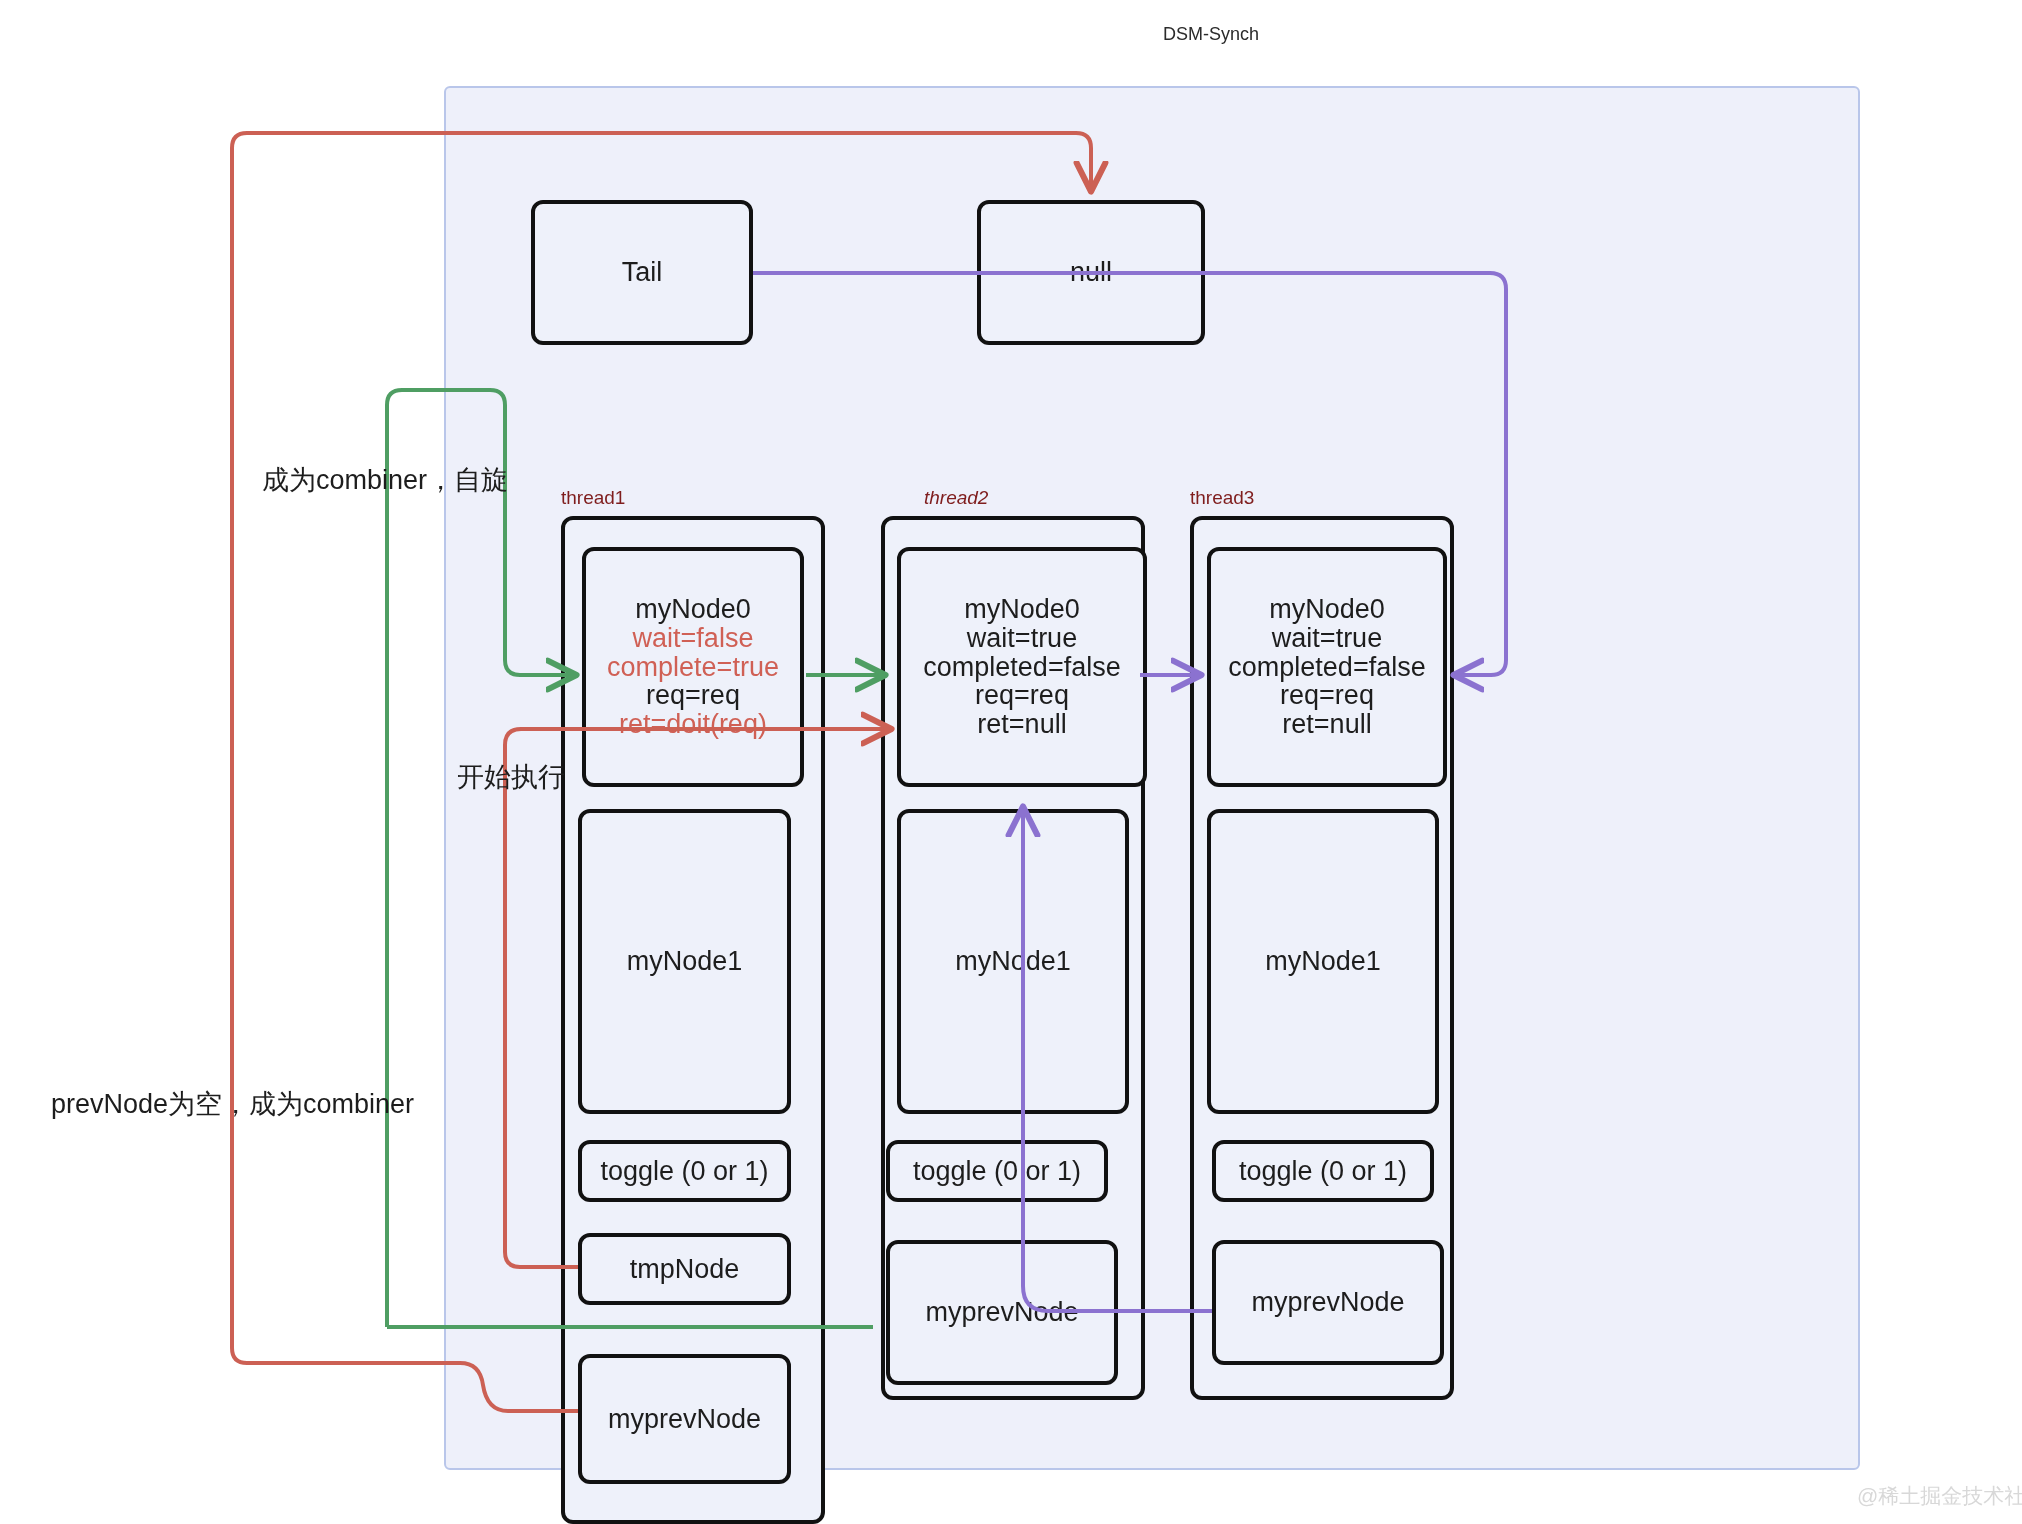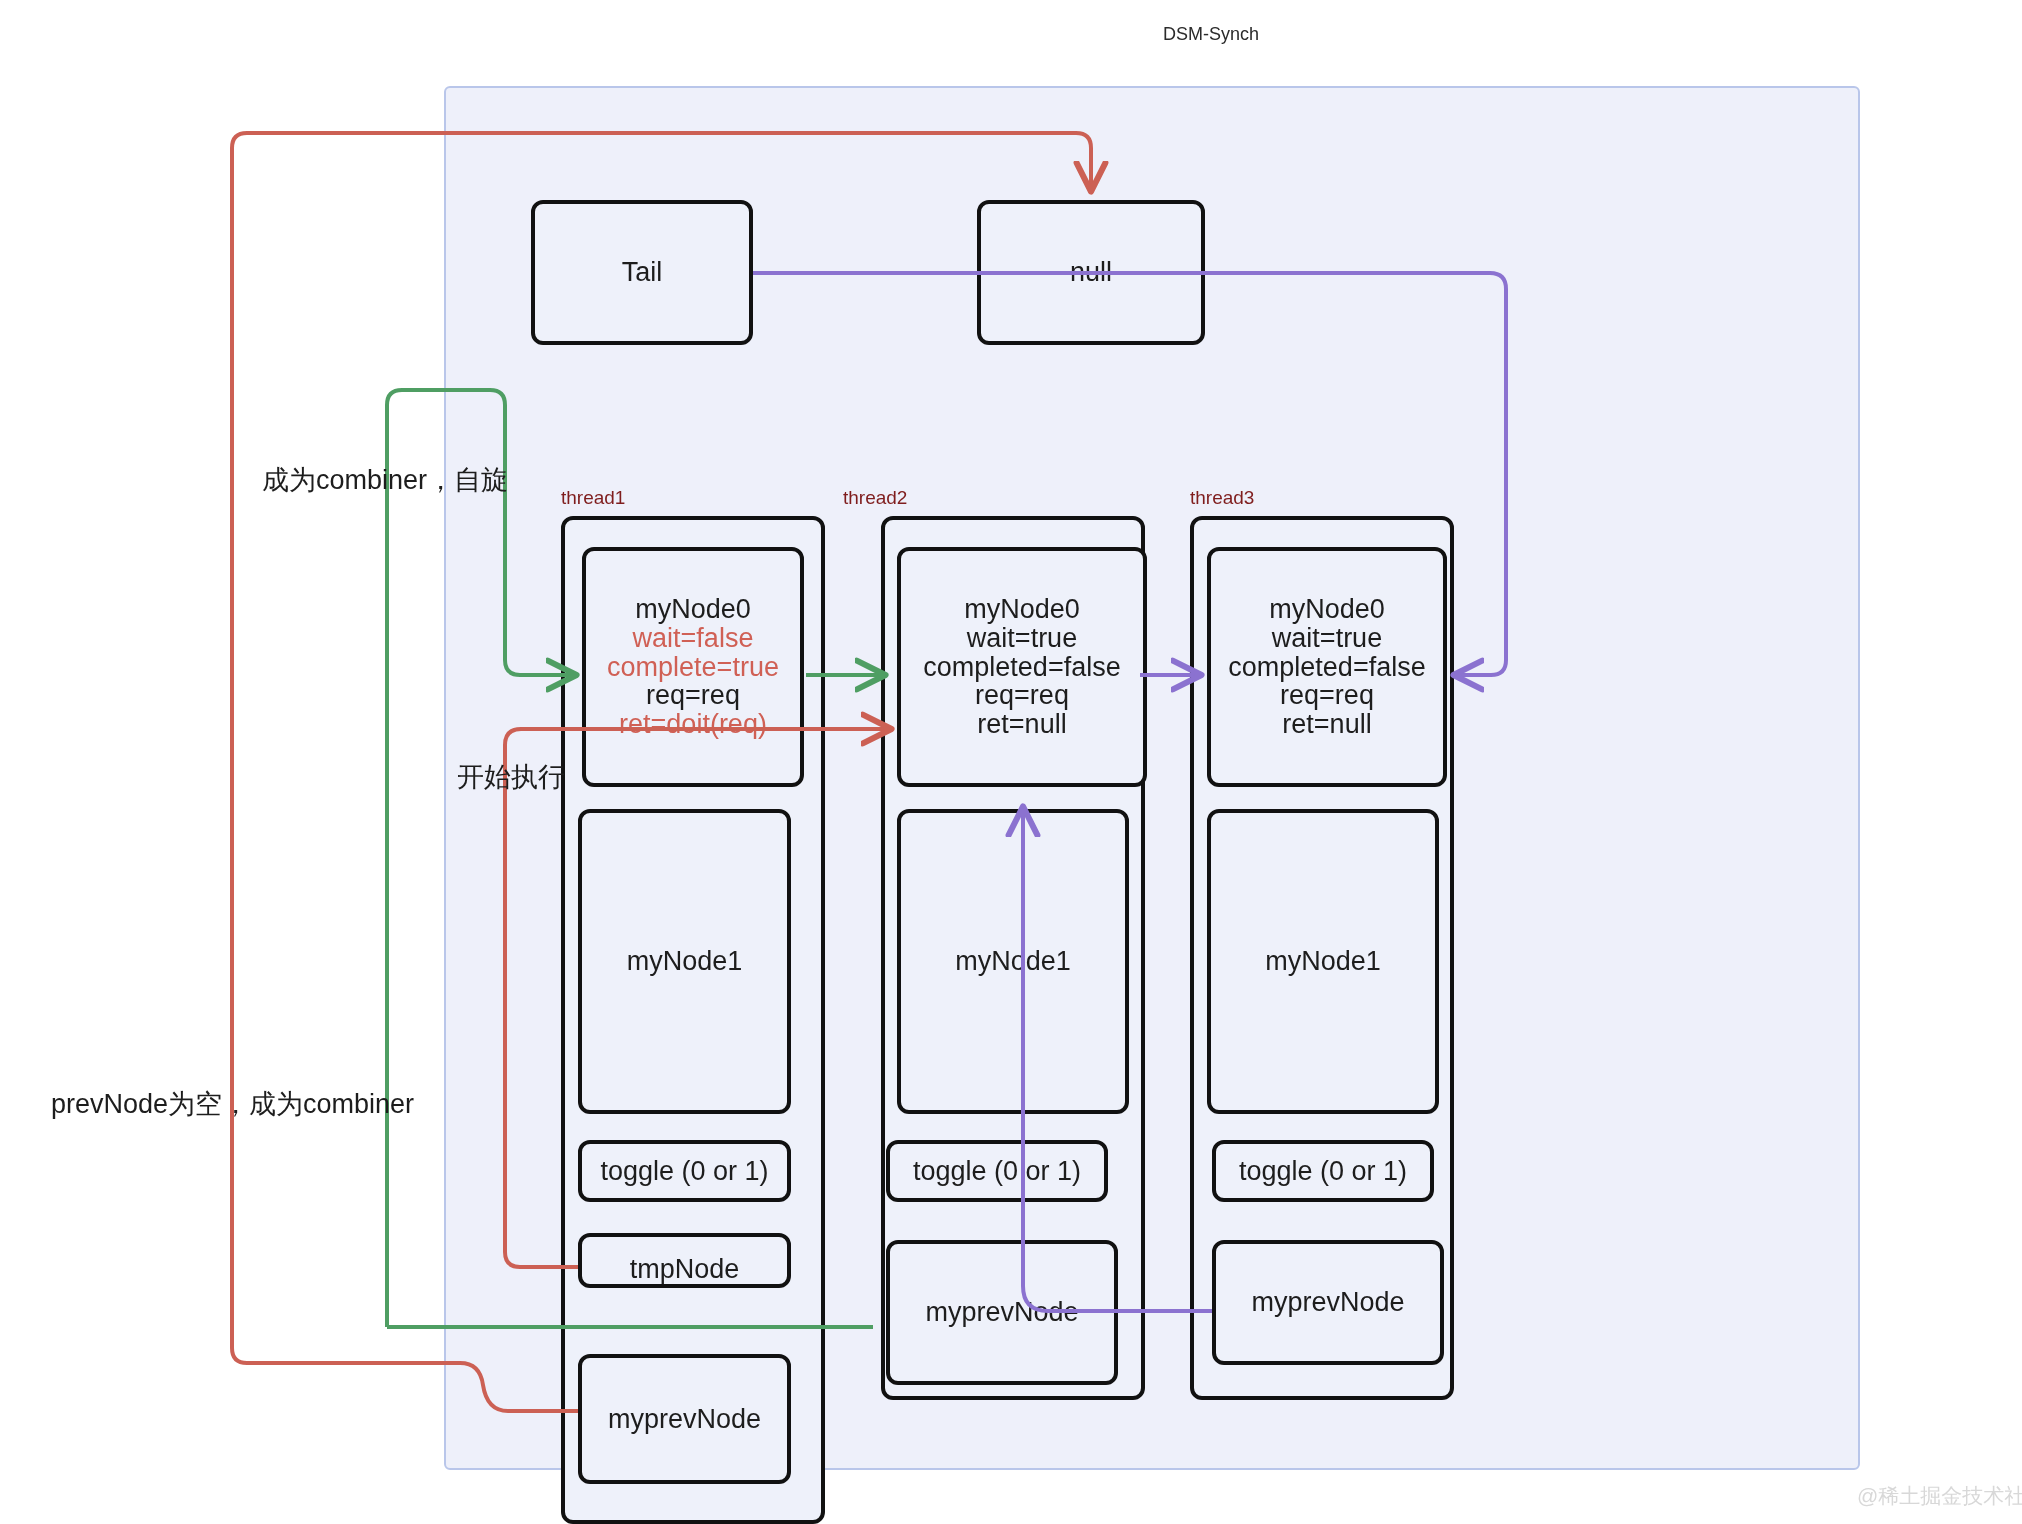--- a/index.html
+++ b/index.html
@@ -122,29 +122,29 @@
   </div>
 
   <div class="nodebox" style="left:578px; top:809px; width:213px; height:305px;">
     <span class="line">myNode1</span>
   </div>
 
   <div class="nodebox" style="left:578px; top:1140px; width:213px; height:62px;">
     <span class="line">toggle (0 or 1)</span>
   </div>
 
-  <div class="nodebox" style="left:578px; top:1233px; width:213px; height:55px;justify-content:flex-end;">
+  <div class="nodebox" style="left:578px; top:1233px; width:213px; height:72px;">
     <span class="line">tmpNode</span>
   </div>
 
   <div class="nodebox" style="left:578px; top:1354px; width:213px; height:130px;">
     <span class="line">myprevNode</span>
   </div>
 
-  <div class="thread-label" style="left:843px; top:487px;">thread2</div>
+  <div class="thread-label" style="left:924px; top:487px;font-style:italic;">thread2</div>
   <div class="thread-panel" style="left:881px; top:516px; width:264px; height:884px;"></div>
 
   <div class="nodebox" style="left:897px; top:547px; width:250px; height:240px;">
     <span class="line">myNode0</span>
     <span class="line">wait=true</span>
     <span class="line">completed=false</span>
     <span class="line">req=req</span>
     <span class="line">ret=null</span>
   </div>
 

